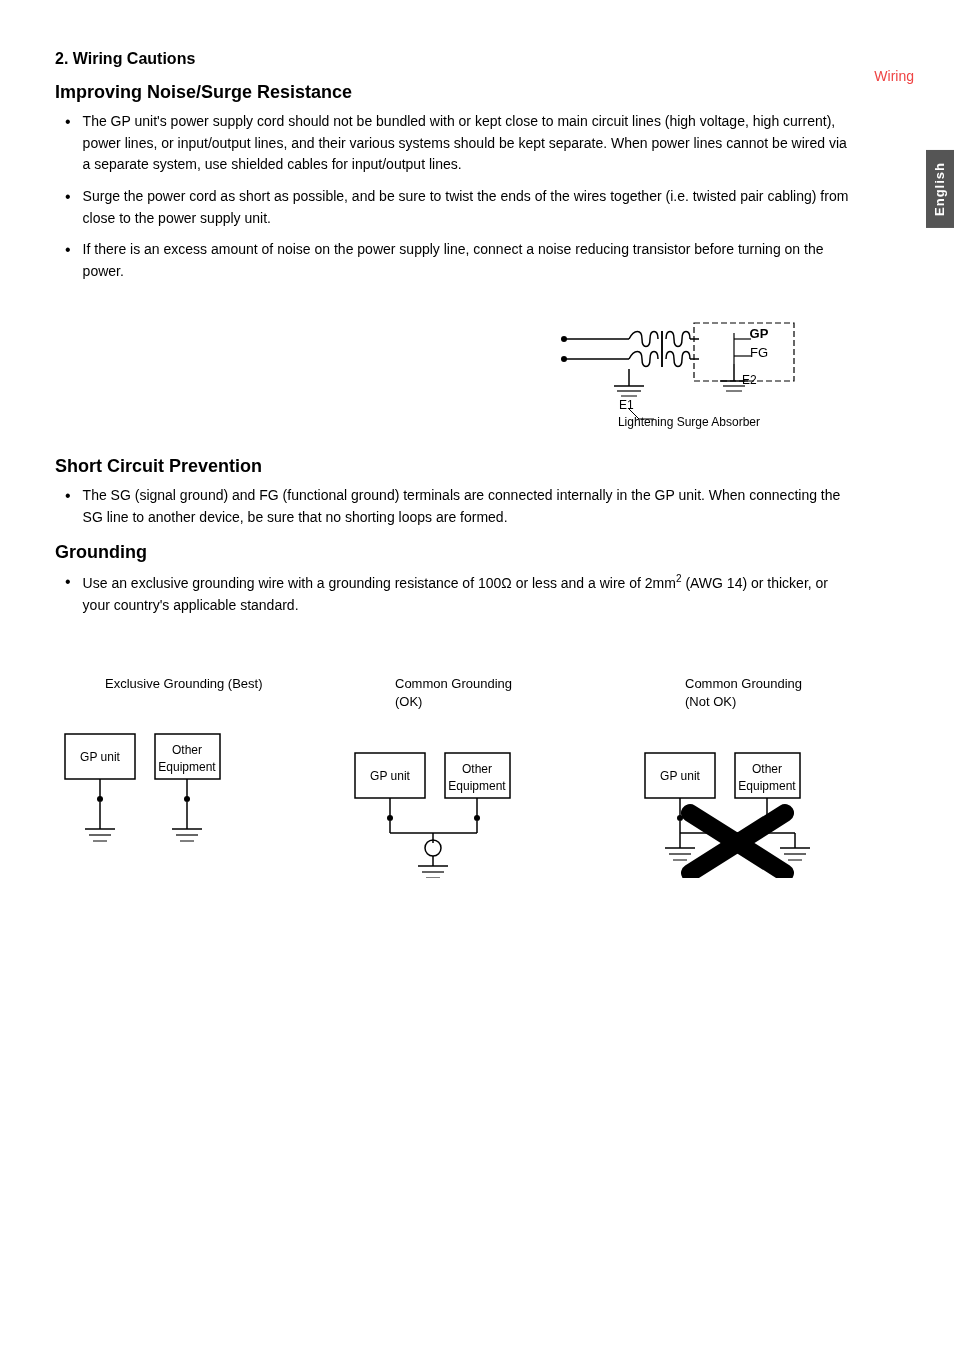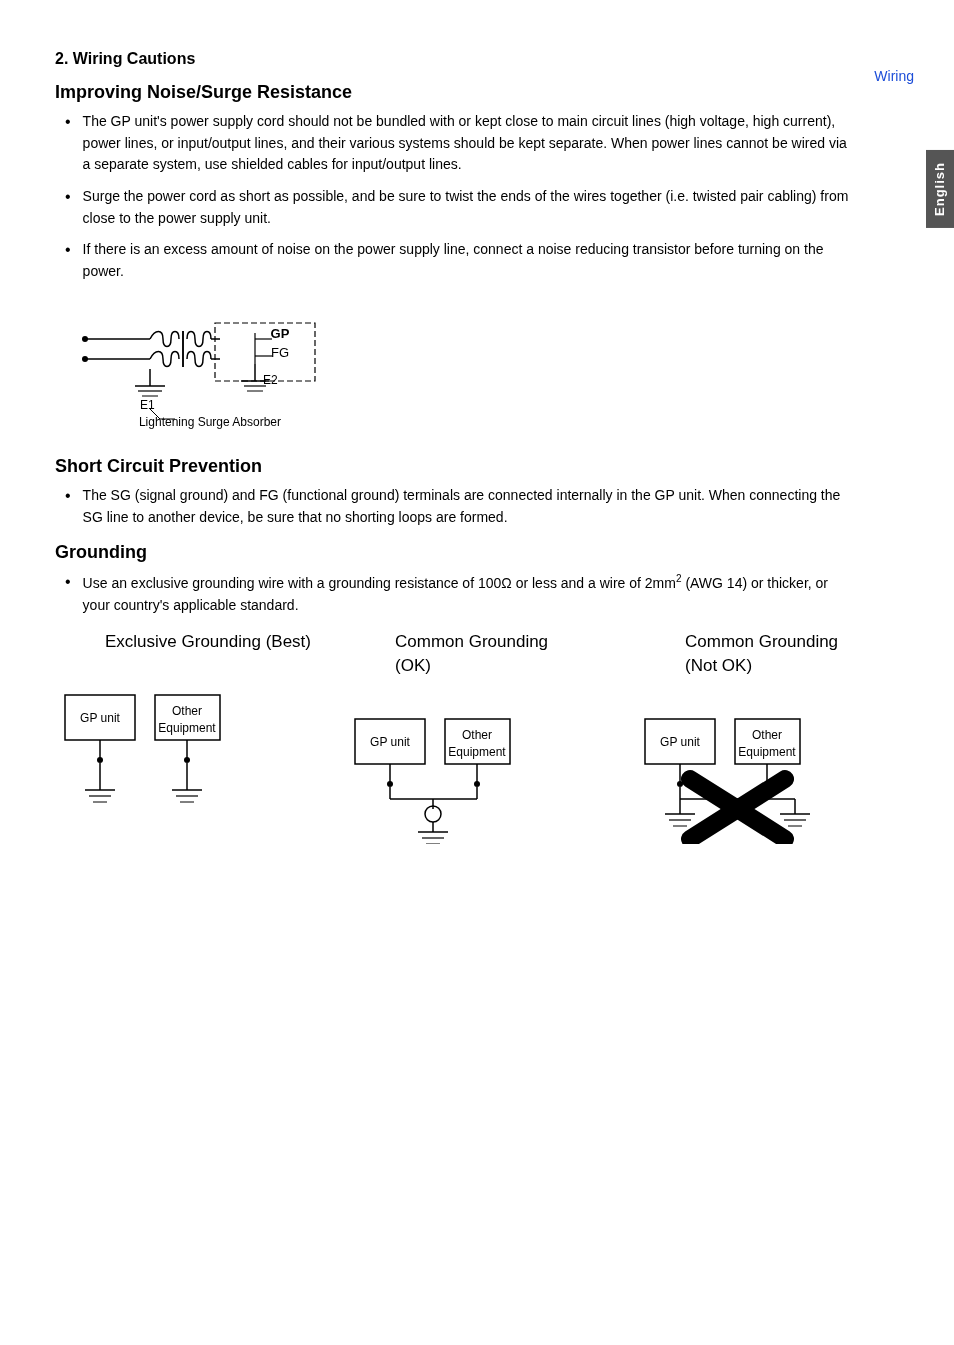--- a/index.html
+++ b/index.html
@@ -36,21 +36,21 @@
       padding: 12px 6px;
       letter-spacing: 1px;
     }
 
     
     .top-right-label {
       position: absolute;
       right: 40px;
       top: 18px;
       font-size: 14px;
-      color: #1d4ed8;
+      color: #ef4444;
     }
 
     
     .main-content {
       margin: 50px 60px 60px 55px;
       padding-right: 40px;
     }
 
     .page-title {
       font-size: 16px;
@@ -87,21 +87,21 @@
       flex-shrink: 0;
       margin-top: -1px;
     }
 
     .bullet-list li .li-text {
       flex: 1;
     }
 
     
     .diagram-container {
-      text-align: left;
+      text-align: right;
       margin: 18px 0 22px 0;
     }
 
     
     .grounding-section {
       margin-top: 12px;
     }
 
     .grounding-diagrams {
       display: flex;
@@ -113,24 +113,25 @@
     }
 
     .grounding-diagram {
       display: flex;
       flex-direction: column;
       align-items: flex-start;
       margin-right: 0;
     }
 
     .diagram-title {
-      font-size: 17px;
+      font-size: 13px;
       text-align: center;
       margin-bottom: 6px;
       line-height: 1.4;
+      margin-top: 45px;
     }
 
     sup {
       font-size: 10px;
       vertical-align: super;
     }
   </style>
 </head>
 <body>
 

